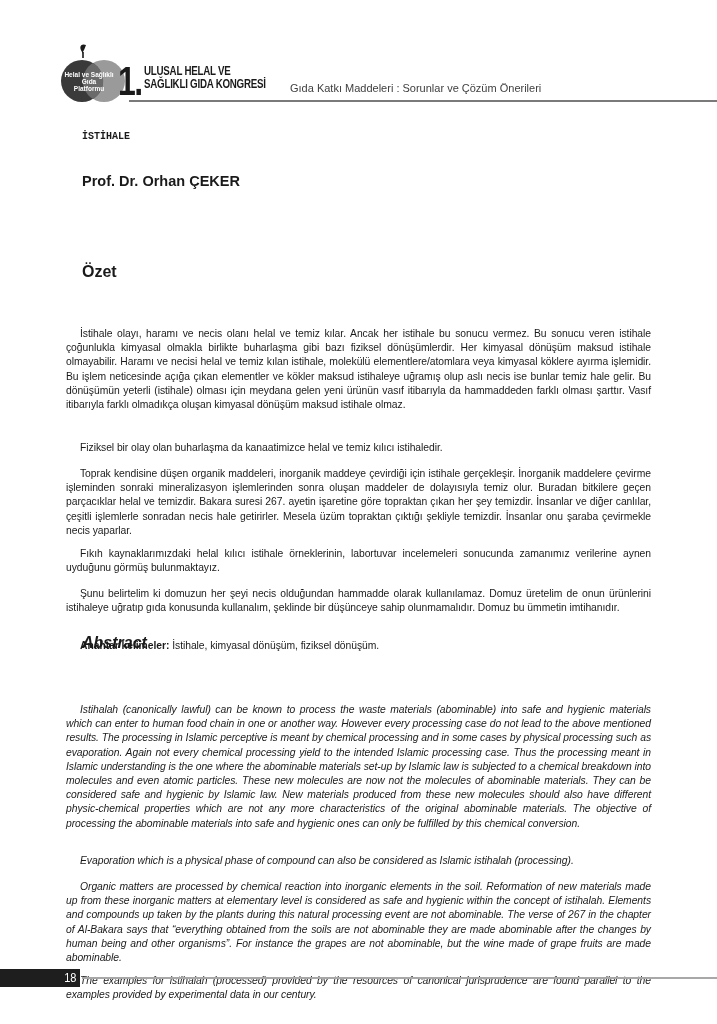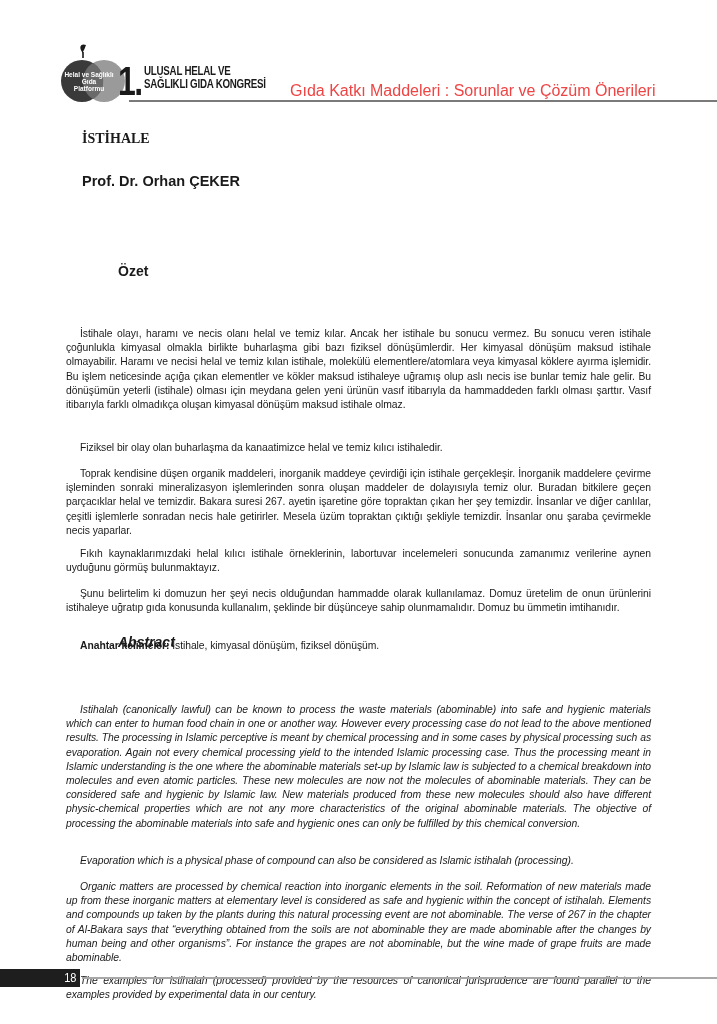--- a/index.html
+++ b/index.html
@@ -10,26 +10,26 @@
     .header { position: absolute; left: 48px; top: 44px; width: 669px; height: 60px; }
     .logo { position: absolute; left: 4px; top: 0; width: 80px; height: 58px; }
     .logo svg { position: absolute; left: 0; top: 0; }
     .logo-text { position: absolute; left: 10px; top: 27px; width: 54px; text-align: center;
       font-family: "Liberation Sans", sans-serif; font-weight: bold; font-size: 6.5px; line-height: 7px; color: #ffffff; }
     .brand-num { position: absolute; left: 70px; top: 17px; font-family: "Liberation Sans", sans-serif;
       font-weight: bold; font-size: 40px; line-height: 40px; color: #1a1a1a; letter-spacing: -2px; transform: scaleX(0.8); transform-origin: left top; }
     .brand-lines { position: absolute; left: 96px; top: 21px; font-family: "Liberation Sans", sans-serif;
       font-weight: bold; font-size: 12.5px; line-height: 12.5px; color: #1a1a1a; transform: scaleX(0.78); transform-origin: left top; white-space: nowrap; letter-spacing: -0.3px; }
     .header-title { position: absolute; left: 242px; top: 38px; font-family: "Liberation Sans", sans-serif;
-      font-size: 16px; color: #ef4444; white-space: nowrap; }
+      font-size: 11px; color: #404040; white-space: nowrap; }
     .header-rule { position: absolute; left: 81px; top: 56px; width: 588px; height: 2px; background: #7a7a7a; }
-    .title { position: absolute; left: 82px; top: 131px; font-family: Liberation Serif, serif; font-weight: bold; font-size: 14px; }
+    .title { position: absolute; left: 82px; top: 131px; font-family: Liberation Mono, monospace; font-weight: bold; font-size: 10px; }
     .author { position: absolute; left: 82px; top: 173px; font-family: "Liberation Sans", sans-serif; font-weight: bold; font-size: 14.5px; }
     .affil { position: absolute; left: 80px; top: 209px; font-size: 10.3px; line-height: 20px; width: 580px; }
-    .section-head { position: absolute; font-weight: bold; font-size: 14px; margin-left: 36px; }
+    .section-head { position: absolute; font-weight: bold; font-size: 16px; }
     .para { position: absolute; left: 66px; width: 585px; font-size: 10.35px; line-height: 14.2px; text-align: justify; text-indent: 14px; letter-spacing: -0.05px; margin-top: 48px; }
     .para.it, .section-head.it { font-style: italic; }
     .kw-label { font-weight: bold; }
 
     
     .page-box { position: absolute; left: 0; top: 969px; width: 80px; height: 18px; background: #1e1e1e; }
     .page-num { position: absolute; right: 4px; top: 1px; color: #ffffff; font-size: 13px; line-height: 16px; font-family: "Liberation Sans", sans-serif; transform: scaleX(0.85); transform-origin: right top; }
     .footer-rule { position: absolute; left: 82px; top: 977px; width: 635px; height: 2px; background: #a8a8a8; }
   </style>
 </head>

